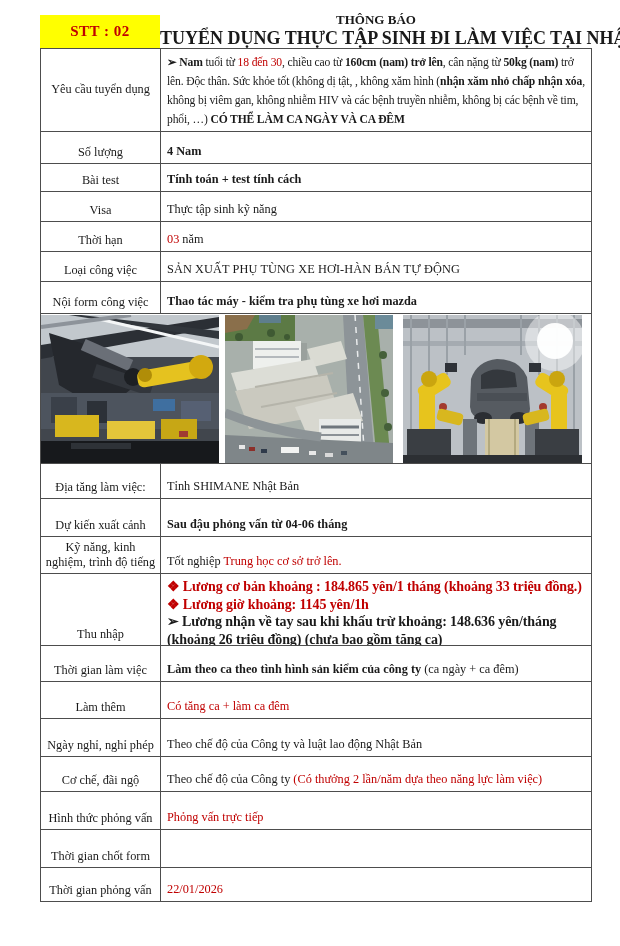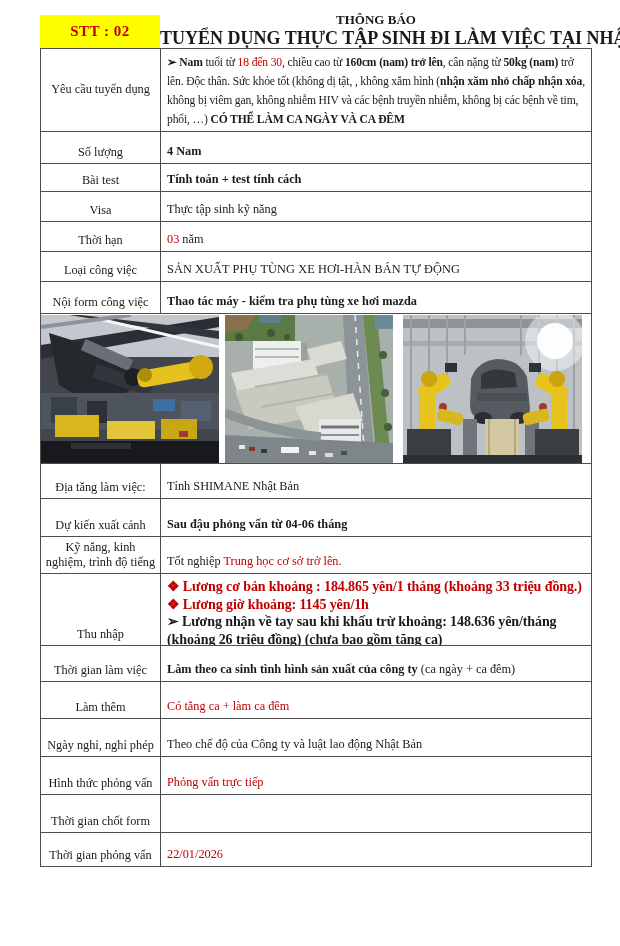--- a/index.html
+++ b/index.html
@@ -257,38 +257,44 @@
     <div class="row" style="height:72px">
       <div class="cell label">Thu nhập</div>
       <div class="cell value top income">
             <div class="segs"><span class="b r">❖ Lương cơ bản khoảng : 184.865 yên/1 tháng (khoảng  33 triệu đồng.)</span><br><span class="b r">❖ Lương giờ khoảng: 1145 yên/1h</span><br><span class="b">➢  Lương nhận về tay sau khi khấu trừ khoảng: 148.636 yên/tháng (khoảng 26 triệu đồng) (chưa bao gồm tăng ca)</span></div>
           </div>
     </div>
 
     <div class="row" style="height:36px">
       <div class="cell label">Thời gian làm việc</div>
       <div class="cell value">
-            <div class="segs"><span class="b">Làm theo ca sinh tình hình sản xuất của công ty</span><span> (ca ngày + ca đêm)</span></div>
+            <div class="segs"><span class="b">Làm theo ca theo tình hình sản kiểm của công ty</span><span> (ca ngày + ca đêm)</span></div>
           </div>
     </div>
 
     <div class="row" style="height:37px">
       <div class="cell label">Làm thêm</div>
       <div class="cell value">
             <div class="segs"><span class="r">Có tăng ca + làm ca đêm</span></div>
           </div>
     </div>
 
     <div class="row" style="height:38px">
       <div class="cell label">Ngày nghỉ, nghỉ phép</div>
       <div class="cell value">
             <div class="segs"><span>Theo chế độ của Công ty và luật lao động Nhật Bản</span></div>
           </div>
     </div>
 
+    <div class="row" style="height:35px">
+      <div class="cell label">Cơ chế, đãi ngộ</div>
+      <div class="cell value">
+            <div class="segs"><span>Theo chế độ của Công ty </span><span class="r">(Có thưởng 2 lần/năm dựa theo năng lực làm việc)</span></div>
+          </div>
+    </div>
 
     <div class="row" style="height:38px">
       <div class="cell label">Hình thức phỏng vấn</div>
       <div class="cell value">
             <div class="segs"><span class="r">Phỏng vấn trực tiếp</span></div>
           </div>
     </div>
 
     <div class="row" style="height:38px">
       <div class="cell label">Thời gian chốt form</div>

